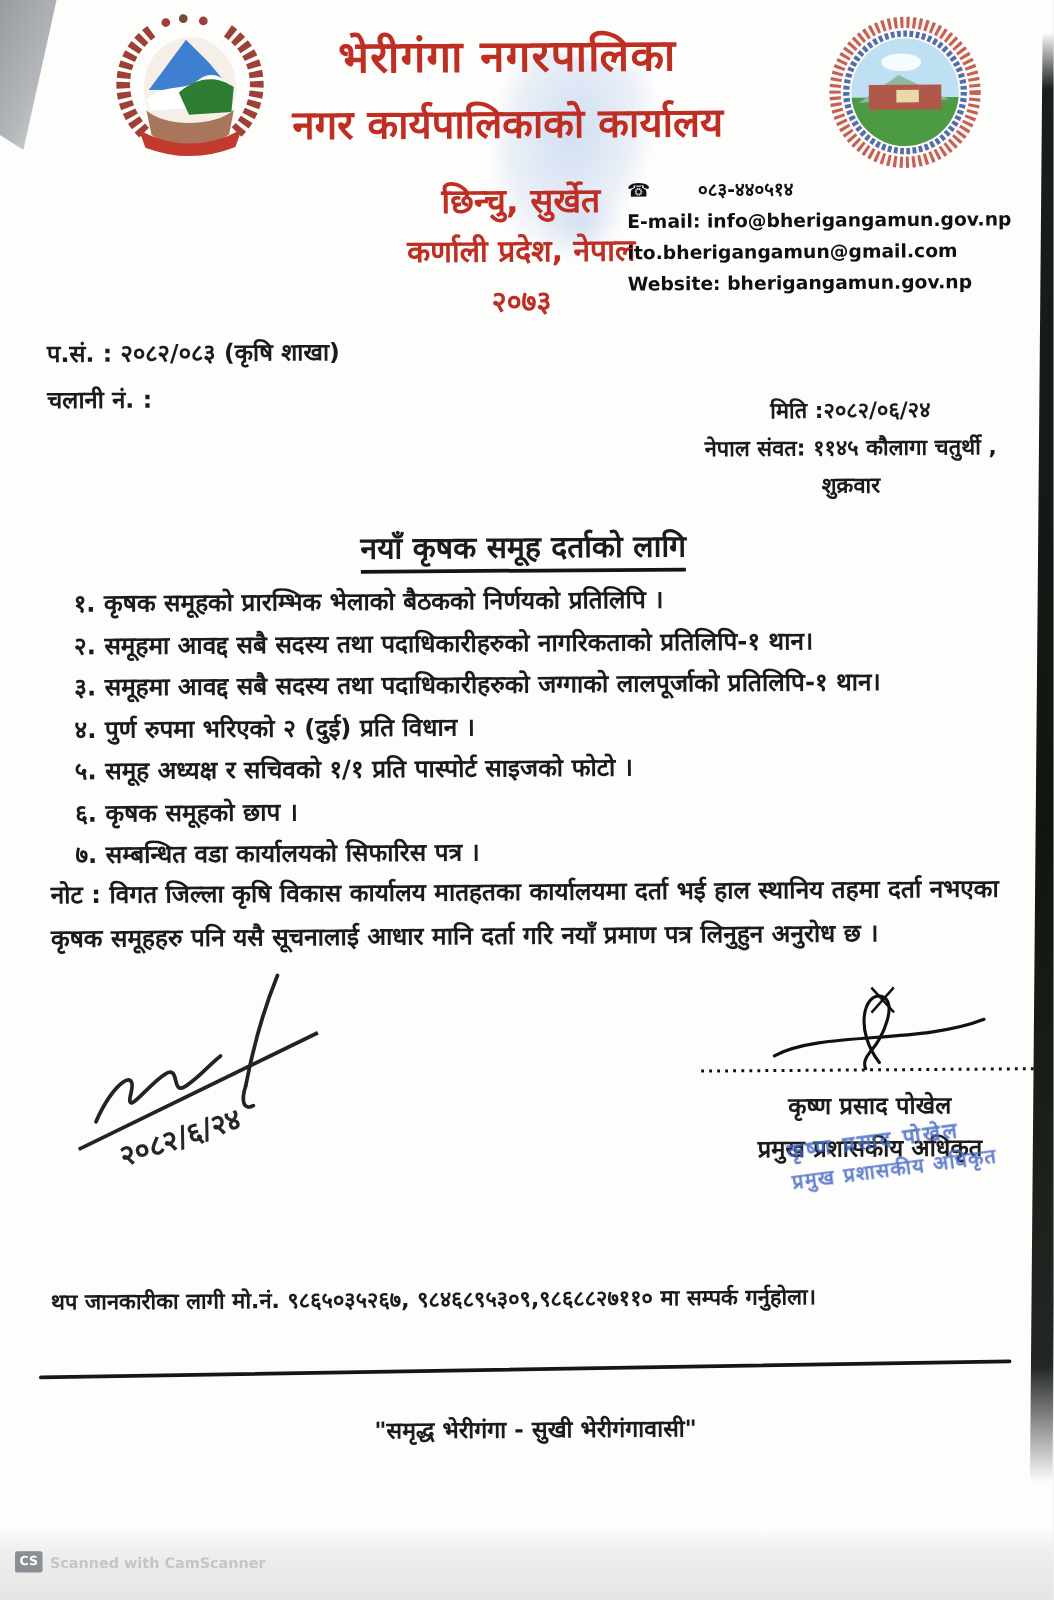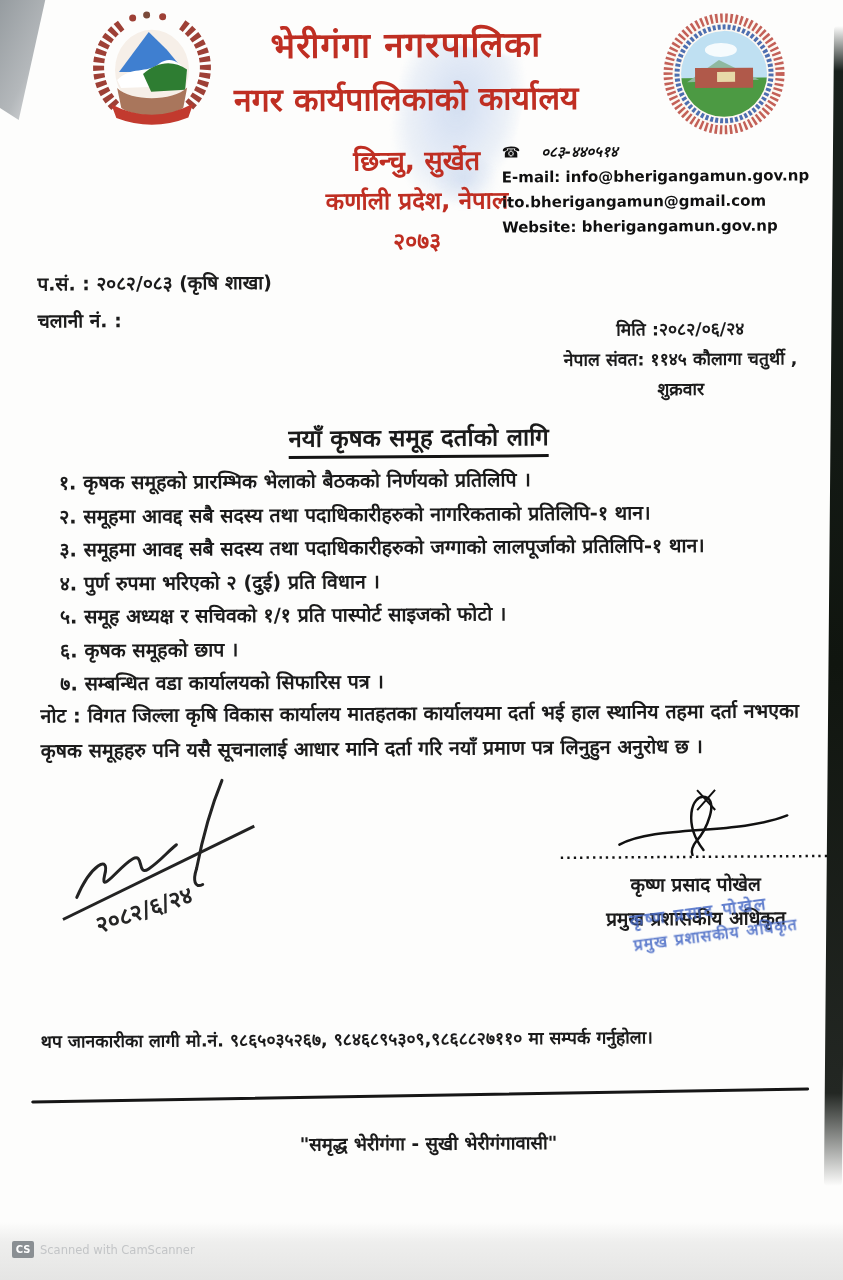--- a/index.html
+++ b/index.html
@@ -48,21 +48,21 @@
          font-size:27px; font-weight:700; }
   .sub2{ position:absolute; left:240px; top:183px; width:360px; text-align:center;
          font-size:24px; font-weight:700; }
   .sub3{ position:absolute; left:240px; top:224px; width:360px; text-align:center;
          font-size:23px; font-weight:700; }
   .emblem-left{ position:absolute; left:85px; top:6px; }
   .emblem-right{ position:absolute; left:663px; top:12px; }
 
   .contact-block{ position:absolute; left:505px; top:141px; width:335px;
                   font-size:15px; font-weight:700; line-height:25px; color:#101010; }
-  .phone-row .num{ margin-left:21px;font-style:italic; }
+  .phone-row .num{ margin-left:38px; }
 
   
   .ref-block{ position:absolute; left:40px; top:263px; font-size:19px; font-weight:700; line-height:37px; }
   .date-block{ position:absolute; left:540px; top:316px; width:285px; text-align:center;
                font-size:17.5px; font-weight:700; line-height:30px; }
 
   
   .heading{ position:absolute; left:220px; top:420px; width:400px; text-align:center;
             font-size:24px; font-weight:700; }
   .heading span{ border-bottom:3px solid #141414; padding-bottom:3px; }
@@ -90,21 +90,21 @@
   
   .contact-line{ position:absolute; left:38px; top:1026px; width:780px;
                  font-size:17.5px; font-weight:700; }
   .divider{ position:absolute; left:28px; top:1094px; width:778px; height:3px;
             background:#161616; transform:rotate(-0.55deg); border-radius:2px; }
   .motto{ position:absolute; left:200px; top:1130px; width:450px; text-align:center;
           font-size:18.5px; font-weight:700; }
   .watermark{ position:absolute; left:12px; top:1241px; display:flex; align-items:center; gap:6px; }
   .cs-badge{ width:22px; height:17px; background:#8a8f93; color:#fff; font-size:10px;
              font-weight:700; display:flex; align-items:center; justify-content:center; border-radius:2px; }
-  .wm-text{ color:#c3c5c7; font-size:11.5px; }
+  .wm-text{ color:#c3c5c7; font-size:11.5px;font-weight:bold; }
 </style>
 </head>
 <body>
 
 <div id="page">
 
   <div class="stamp-smudge"></div>
   <div class="stamp-smudge2"></div>
 
   <div class="content">

